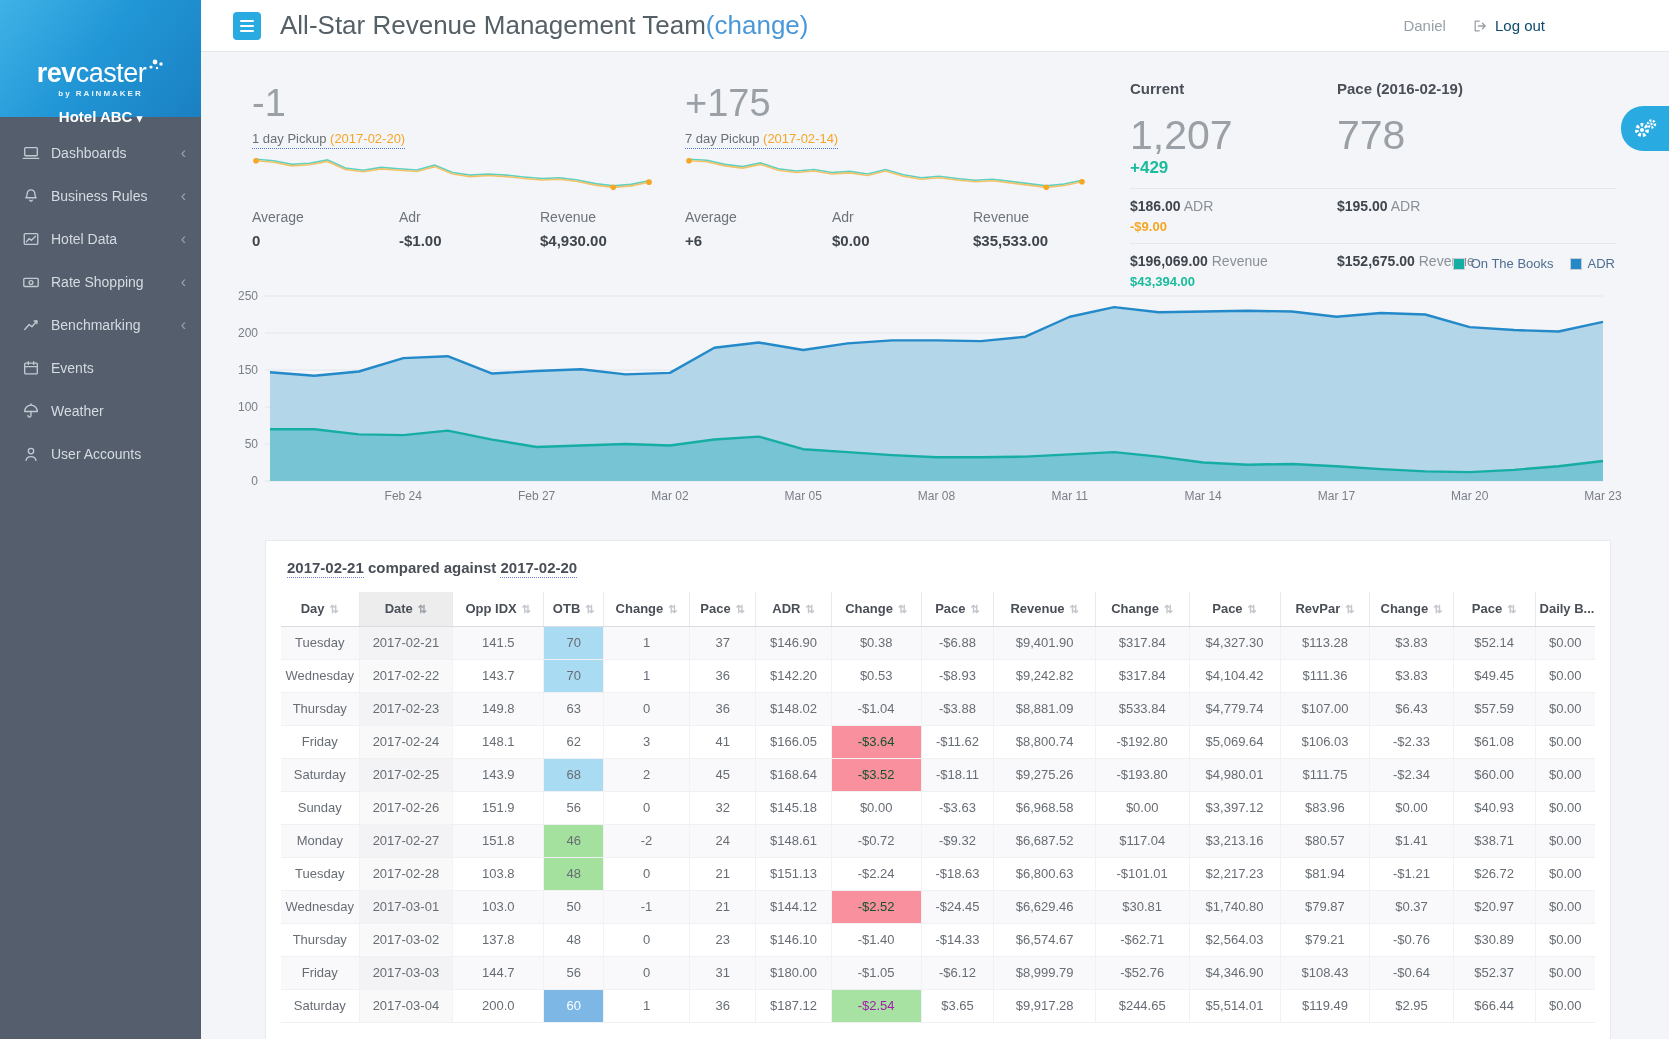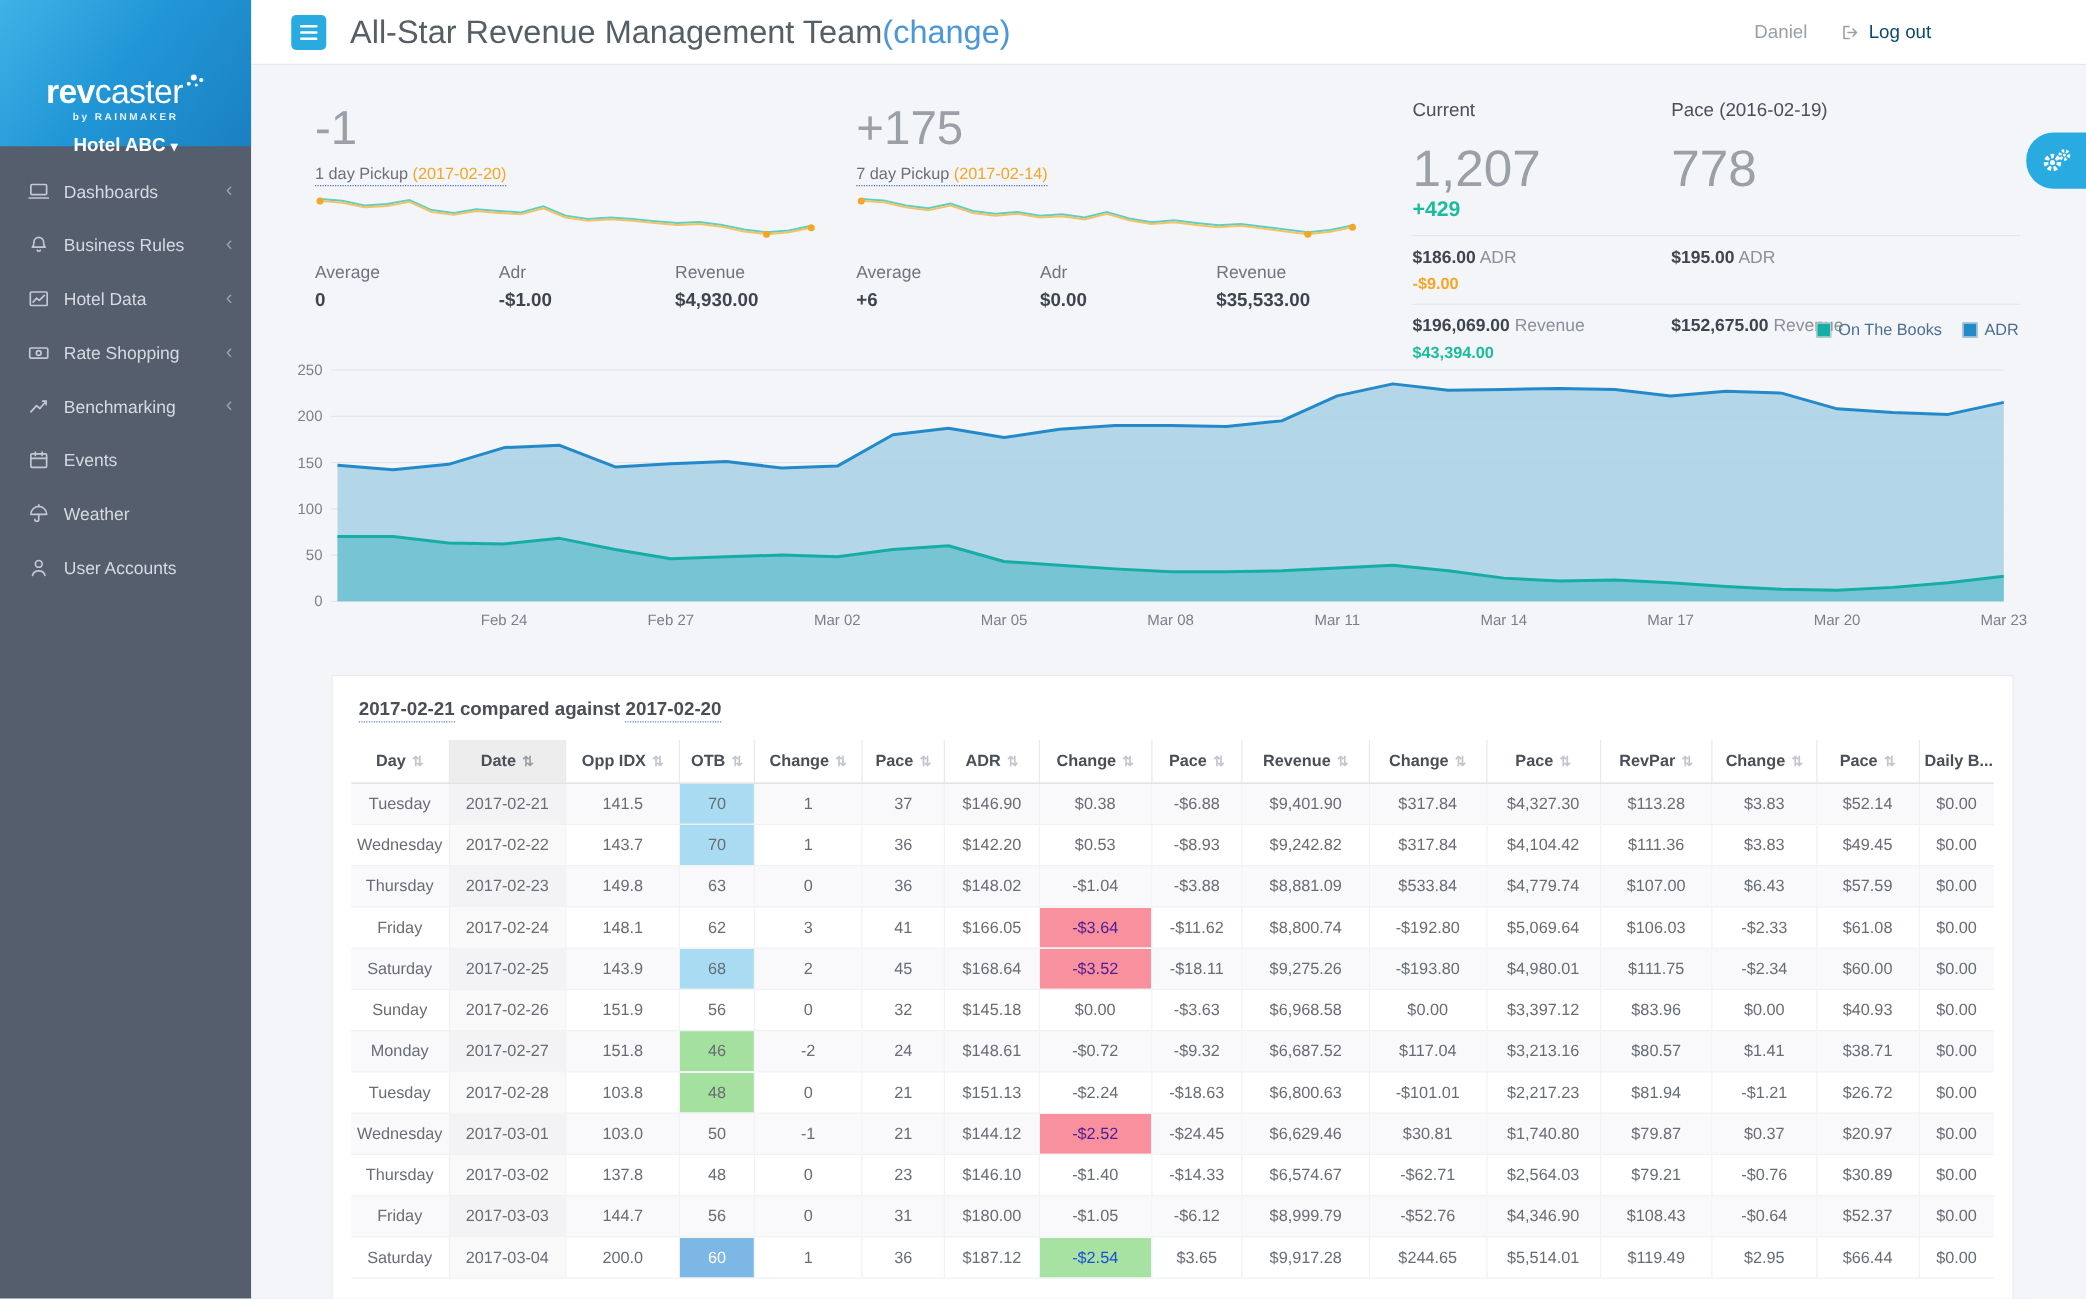--- a/index.html
+++ b/index.html
@@ -49,21 +49,21 @@
   .spark { display:block; margin-top:2px; }
   .kpi-stats { position:relative; height:64px; margin-top:8px; }
   .kpi-stat { position:absolute; top:0; }
   .kpi-stat .sl { font-size:14px; color:#6e747b; }
   .kpi-stat .sv { font-size:15px; color:#3f454c; font-weight:bold; margin-top:7px; }
 
   .cp-grid { position:absolute; left:929px; top:28px; width:486px; }
   .cp-row { display:grid; grid-template-columns:207px 1fr; }
   .cp-row + .cp-row { border-top:1px solid #e3e6ea; }
   .cp-head-cell { padding-bottom:10px; }
-  .cp-title { font-size:15px; color:#4a4f57; font-weight:normal; }
+  .cp-title { font-size:15px; color:#4a4f57; font-weight:bold; }
   .cp-big { font-size:41px; color:#9aa0a6; font-weight:400; line-height:1.05; margin-top:17px;}
   .cp-delta { font-size:17px; color:#1abc9c; font-weight:bold; margin-top:1px; }
   .cp-cell { padding:8px 0 9px; }
   .cp-val { font-size:14px; color:#3f454c; font-weight:bold; }
   .cp-unit { font-size:14px; color:#8a9097; font-weight:normal; }
   .cp-sub-orange { font-size:13px; color:#f5a623; font-weight:bold; margin-top:4px; }
   .cp-sub-green { font-size:13px; color:#1abc9c; font-weight:bold; margin-top:4px; }
 
   .gear-btn { position:absolute; right:0; top:54px; width:48px; height:45px; background:#29abe2;
               border-radius:22px 0 0 22px; display:flex; align-items:center; justify-content:center; cursor:pointer; }
@@ -101,22 +101,22 @@
   .sort-ic { font-size:11px; color:#c3c7cc; margin-left:5px; }
   th.sort-active .sort-ic { color:#9aa0a6; }
   td { height:33px; font-size:13px; color:#676d74; text-align:center; white-space:nowrap; overflow:hidden;
        border-right:1px solid #f0f2f4; border-bottom:1px solid #f0f1f3; padding:0 4px; }
   td:last-child { border-right:none; }
   tr.stripe td { background:#f9f9fb; }
   td.col-shade { box-shadow:inset 0 0 0 99px rgba(0,0,0,0.025); }
   td.hl-blue  { background:#a9dbf2 !important; }
   td.hl-green { background:#a4e09e !important; }
   td.hl-dblue { background:#7cb7e6 !important; color:#fff; }
-  td.hl-red   { background:#f8909d !important; color:#4c1d95;margin-left:47px; }
-  td.hl-lgreen{ background:#a8e2a2 !important; color:#1d4ed8; }
+  td.hl-red   { background:#f8909d !important; color:#14532d;margin-left:47px; }
+  td.hl-lgreen{ background:#a8e2a2 !important; color:#a21caf; }
 
   .axis-text { font-size:12px; fill:#7a7f87; font-family:"Liberation Sans",sans-serif; }
 </style>
 </head>
 <body>
 
 <div class="page">
 
   <div class="sidebar">
     <div class="side-head">

